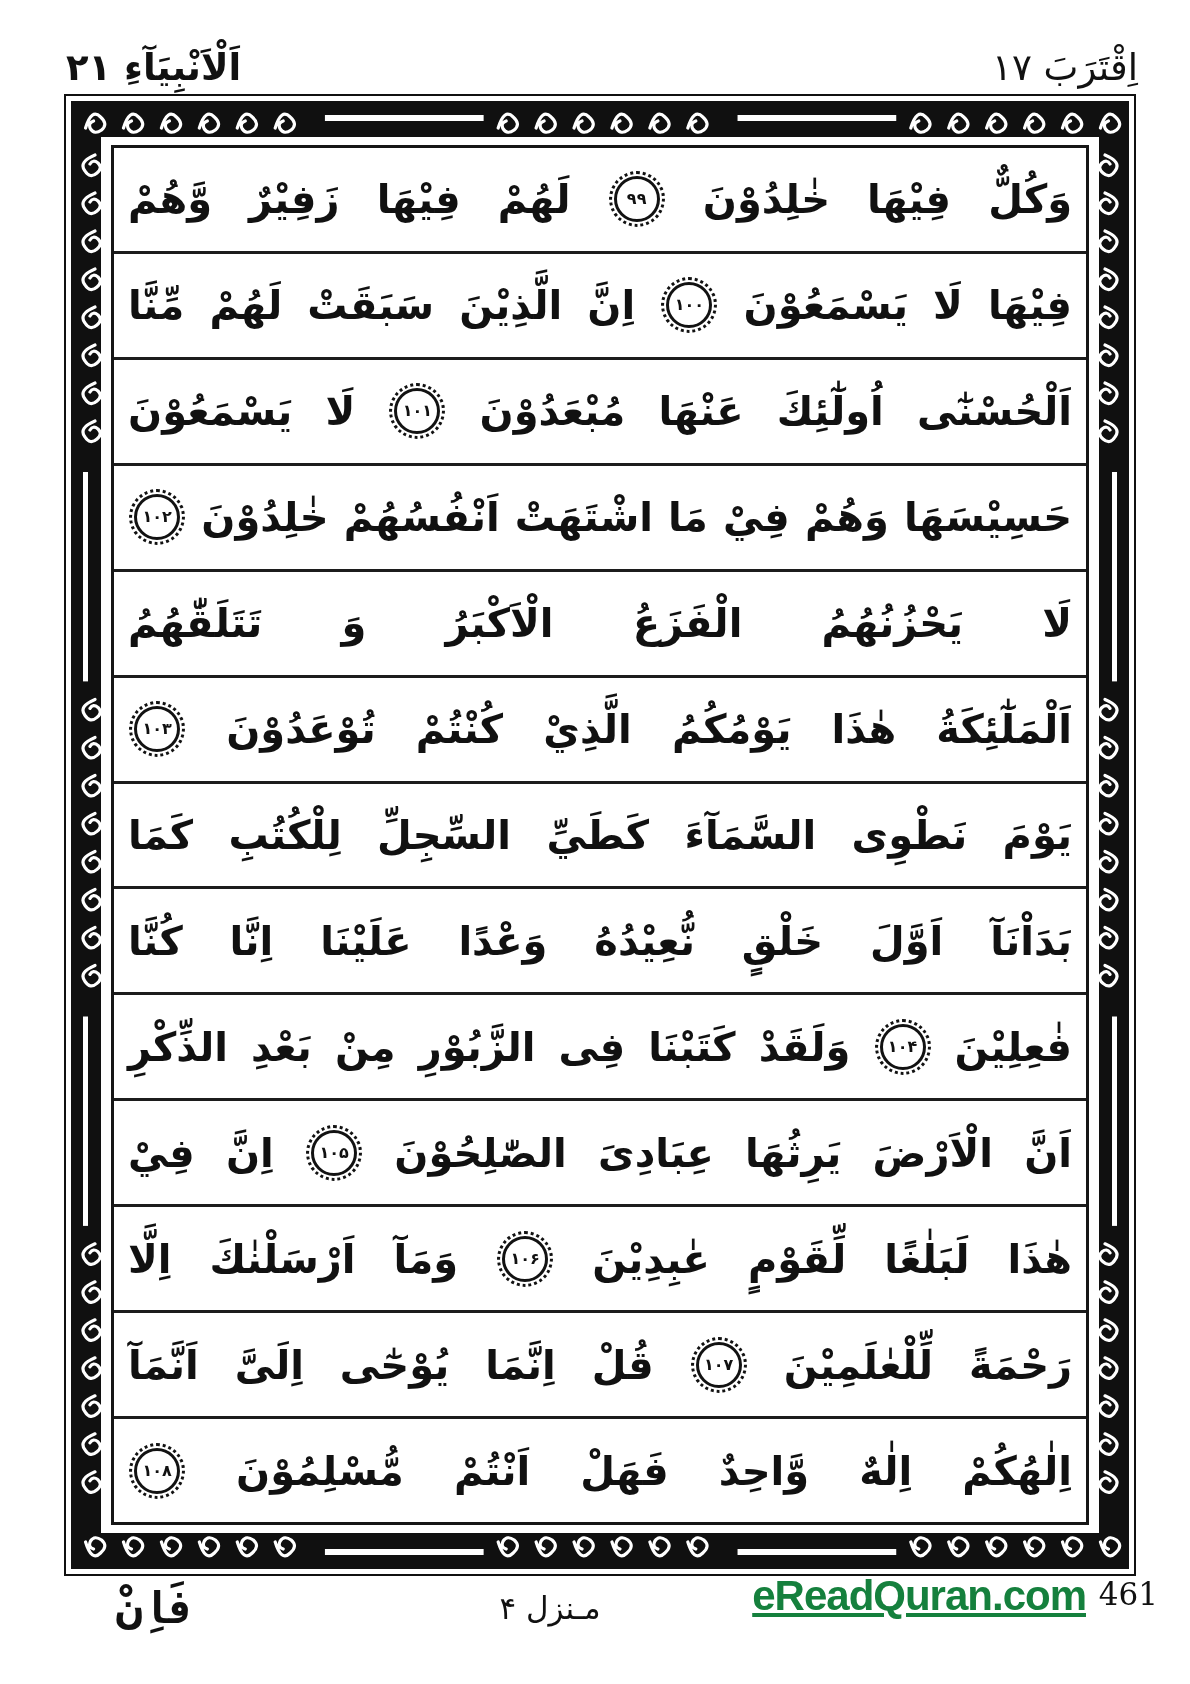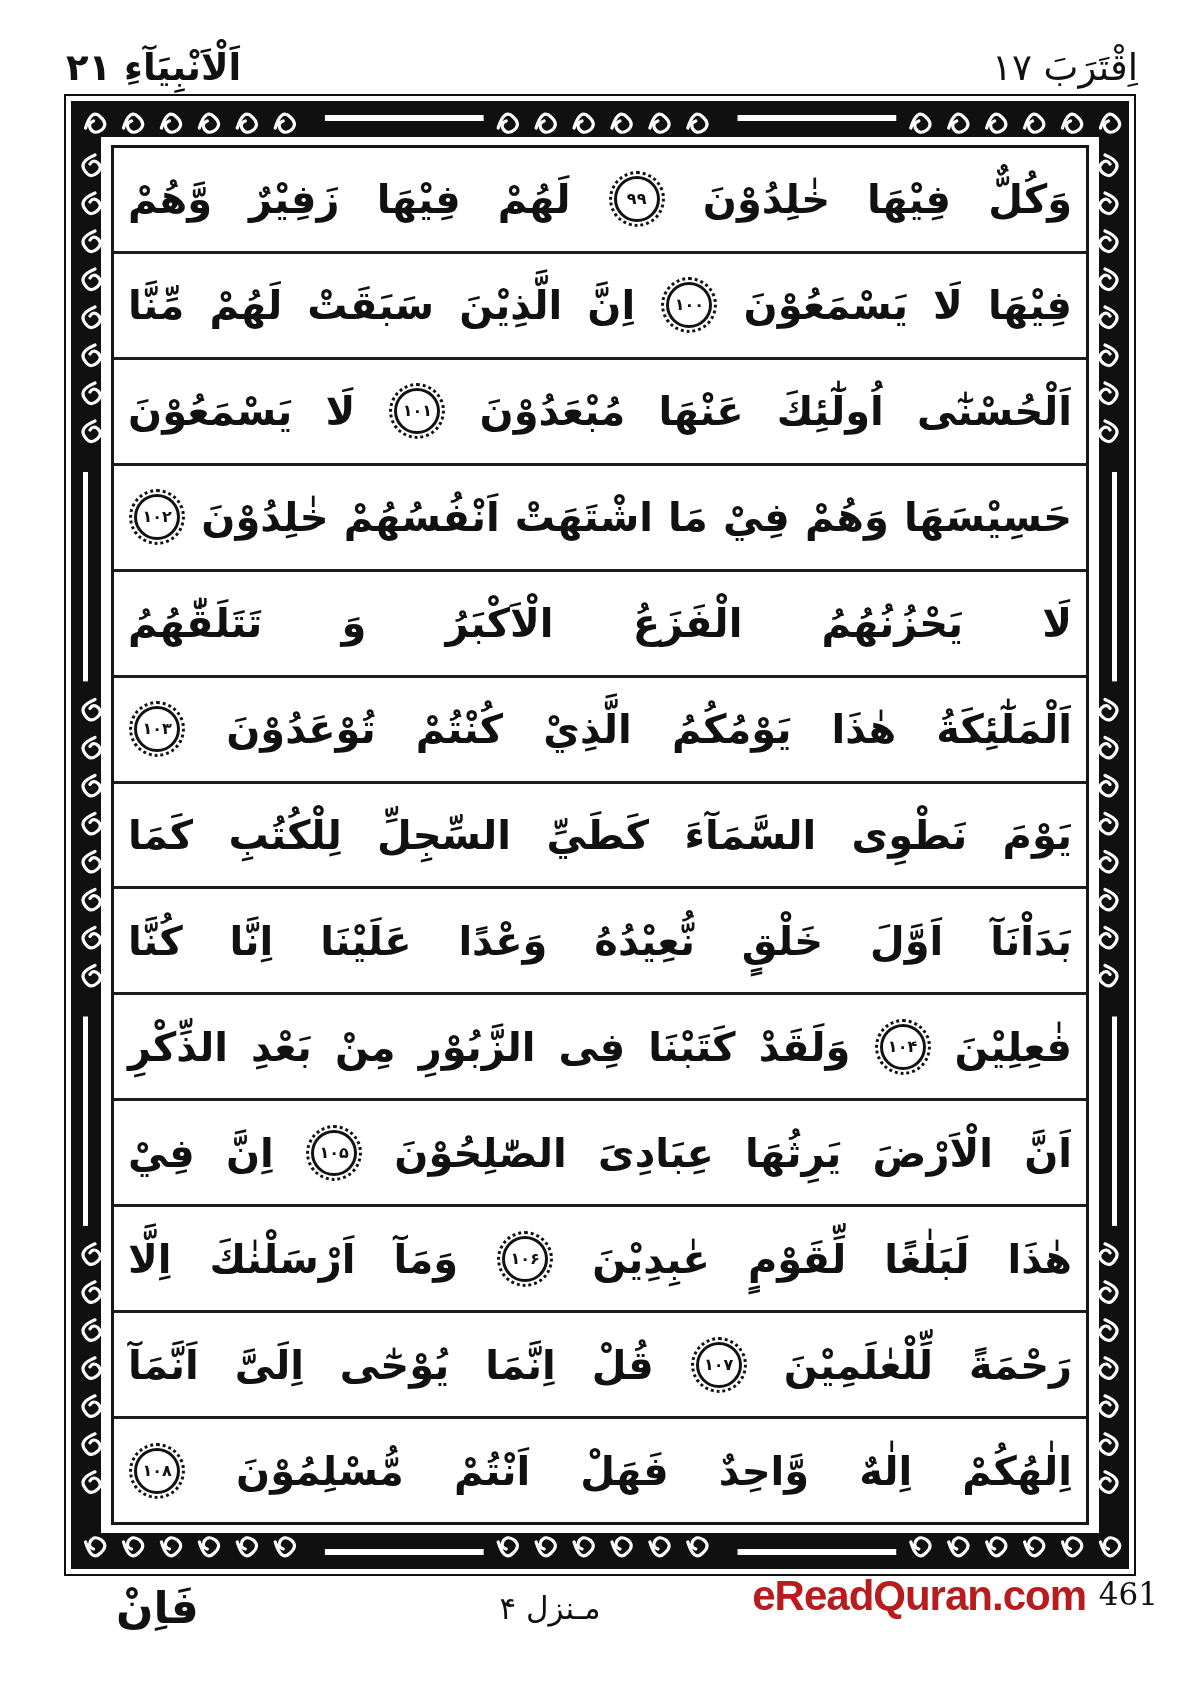--- a/index.html
+++ b/index.html
@@ -24,21 +24,21 @@
            border:3px solid #161616;display:flex;flex-direction:column;background:#fff;}
   .line{flex:1;display:flex;direction:rtl;justify-content:space-between;align-items:center;
         padding:0 14px;font-size:40px;font-weight:700;white-space:nowrap;overflow:hidden;}
   .line + .line{border-top:3px solid #1c1c1c;}
   .word{display:inline-block;}
   .ayah{box-sizing:border-box;width:46px;height:46px;border:3px solid #121212;border-radius:50%;
         outline:3px dotted #121212;outline-offset:2px;margin:0 6px;
         display:inline-flex;align-items:center;justify-content:center;
         font-size:16px;font-weight:700;line-height:1;flex:0 0 auto;background:#fff;}
   
-  .ftr .catchword{position:absolute;left:116px;top:1582px;font-size:44px;font-weight:700;direction:rtl;}
+  .ftr .catchword{position:absolute;left:116px;top:1582px;font-size:44px;font-weight:700;direction:rtl;font-family:Liberation Mono, monospace;}
   .ftr .manzil{position:absolute;left:400px;top:1590px;width:300px;text-align:center;
                font-size:31px;font-weight:400;direction:rtl;}
   .ftr .brand{position:absolute;right:104px;top:1572px;font-size:42px;font-weight:700;
               font-family:"Liberation Sans",sans-serif;letter-spacing:-1px;}
   .ftr .pageno{position:absolute;right:32px;top:1576px;font-size:31px;
                font-family:"DejaVu Serif",serif;font-weight:400;}
 </style>
 </head>
 <body>
 
@@ -202,17 +202,17 @@
             <span class="word">مُّسْلِمُوْنَ</span>
             <span class="ayah">۱۰۸</span>
           </div>
         </div>
     </div>
   </div>
 
   <div class="ftr">
     <div class="catchword">فَاِنْ</div>
     <div class="manzil">مـنزل ۴</div>
-    <div class="brand" style="color: #b91c1c;">eReadQuran.com</div>
+    <div class="brand" style="color: #15803d; text-decoration: underline;">eReadQuran.com</div>
     <div class="pageno">461</div>
   </div>
 
 </div>
 
 </body></html>

